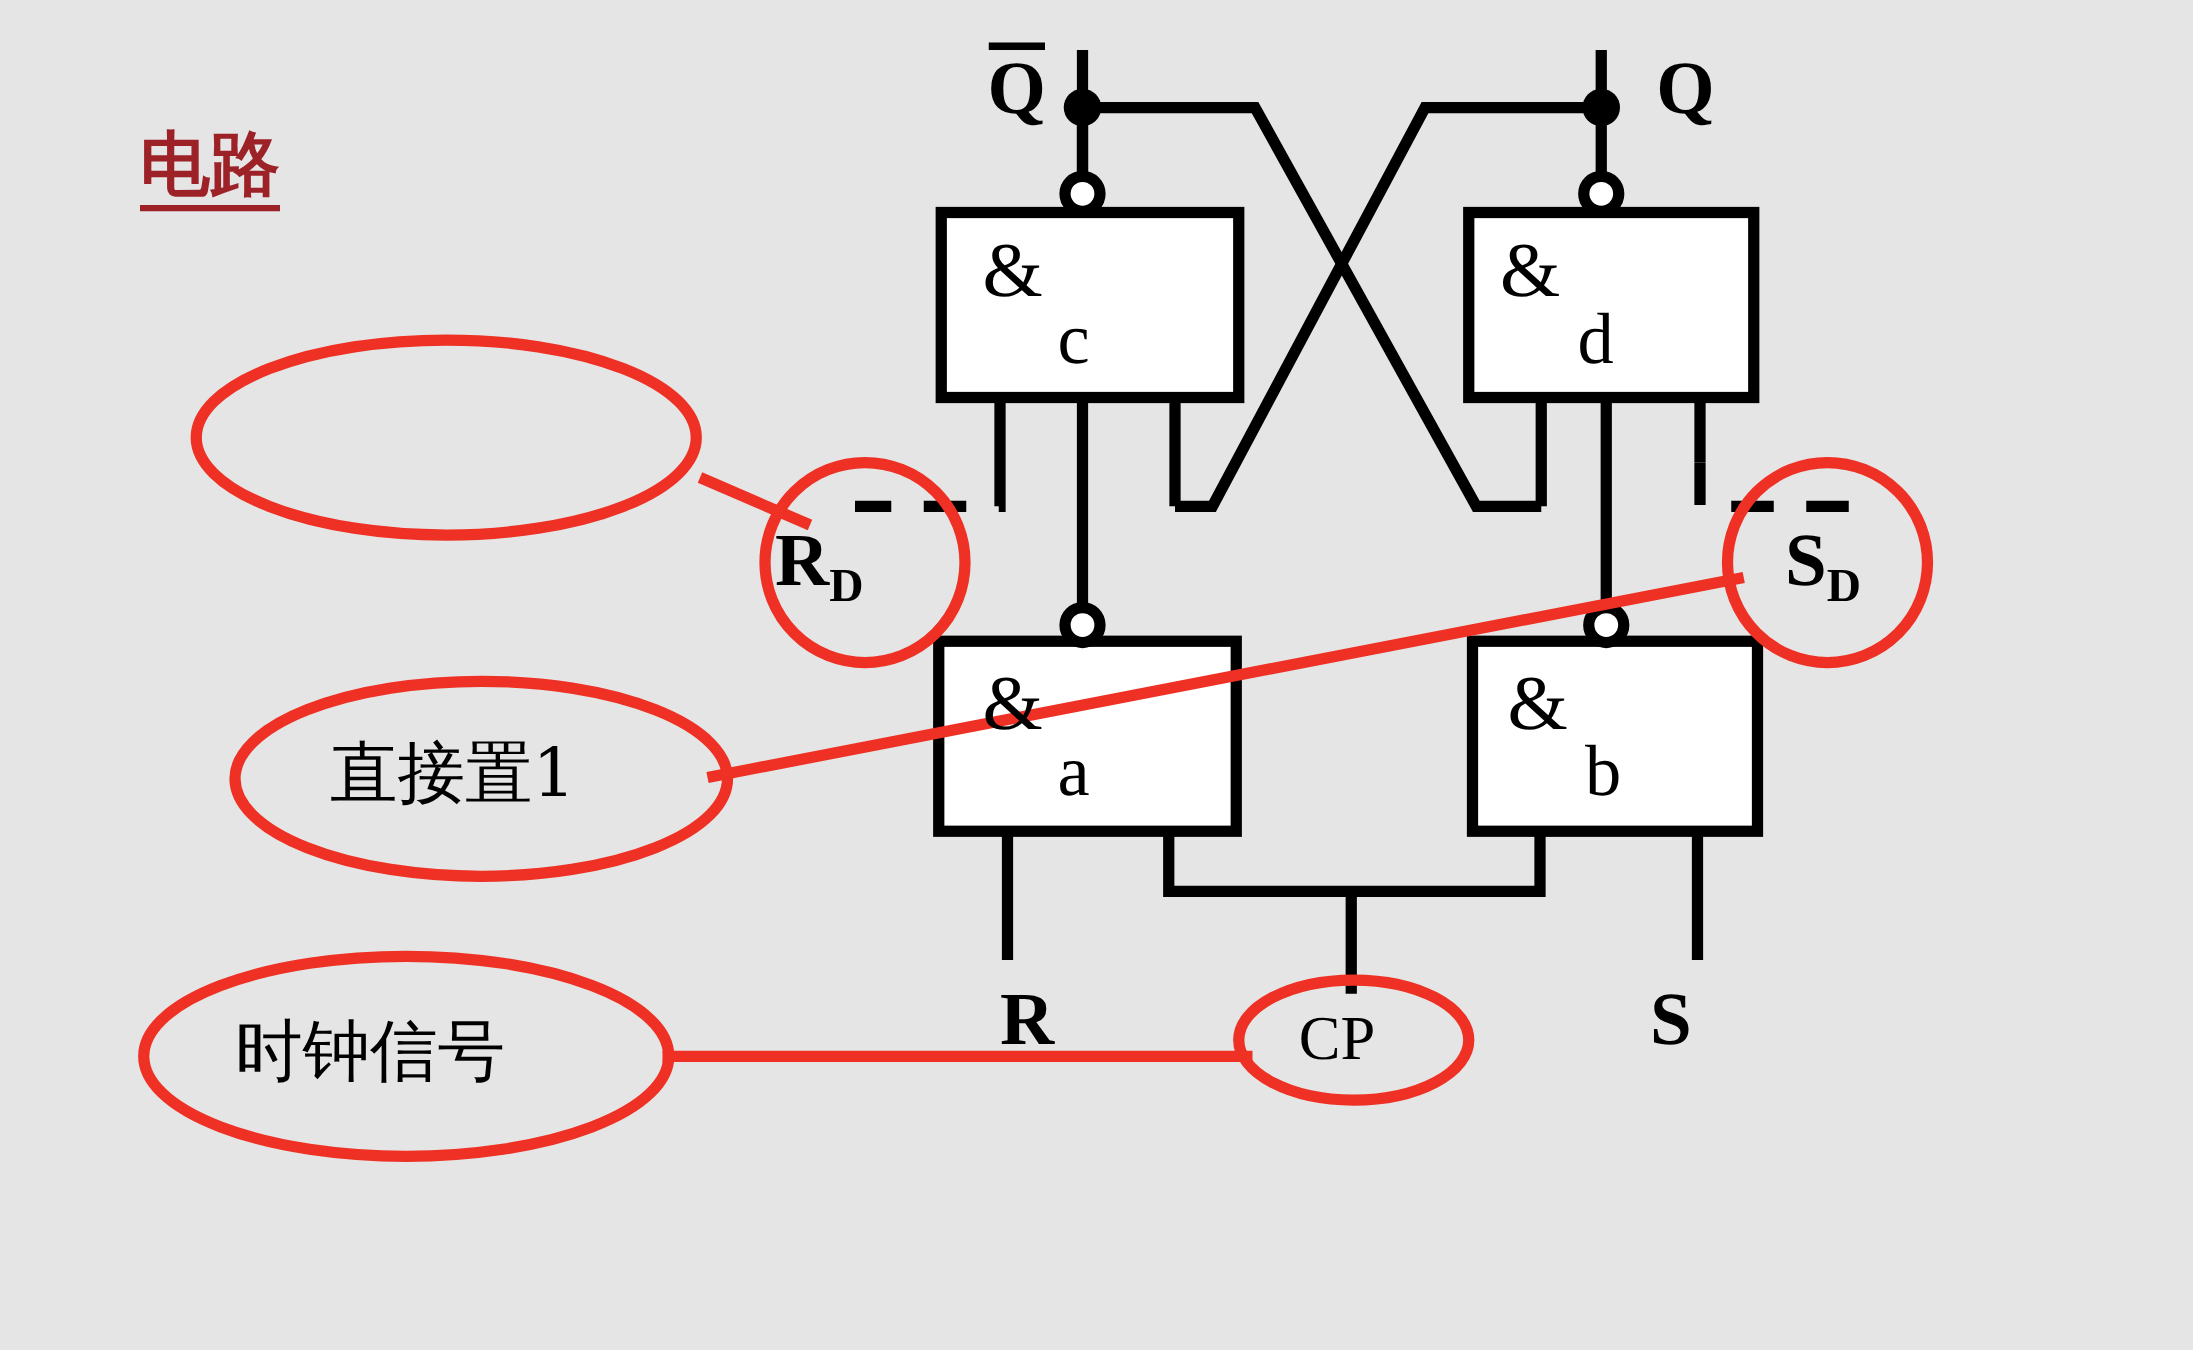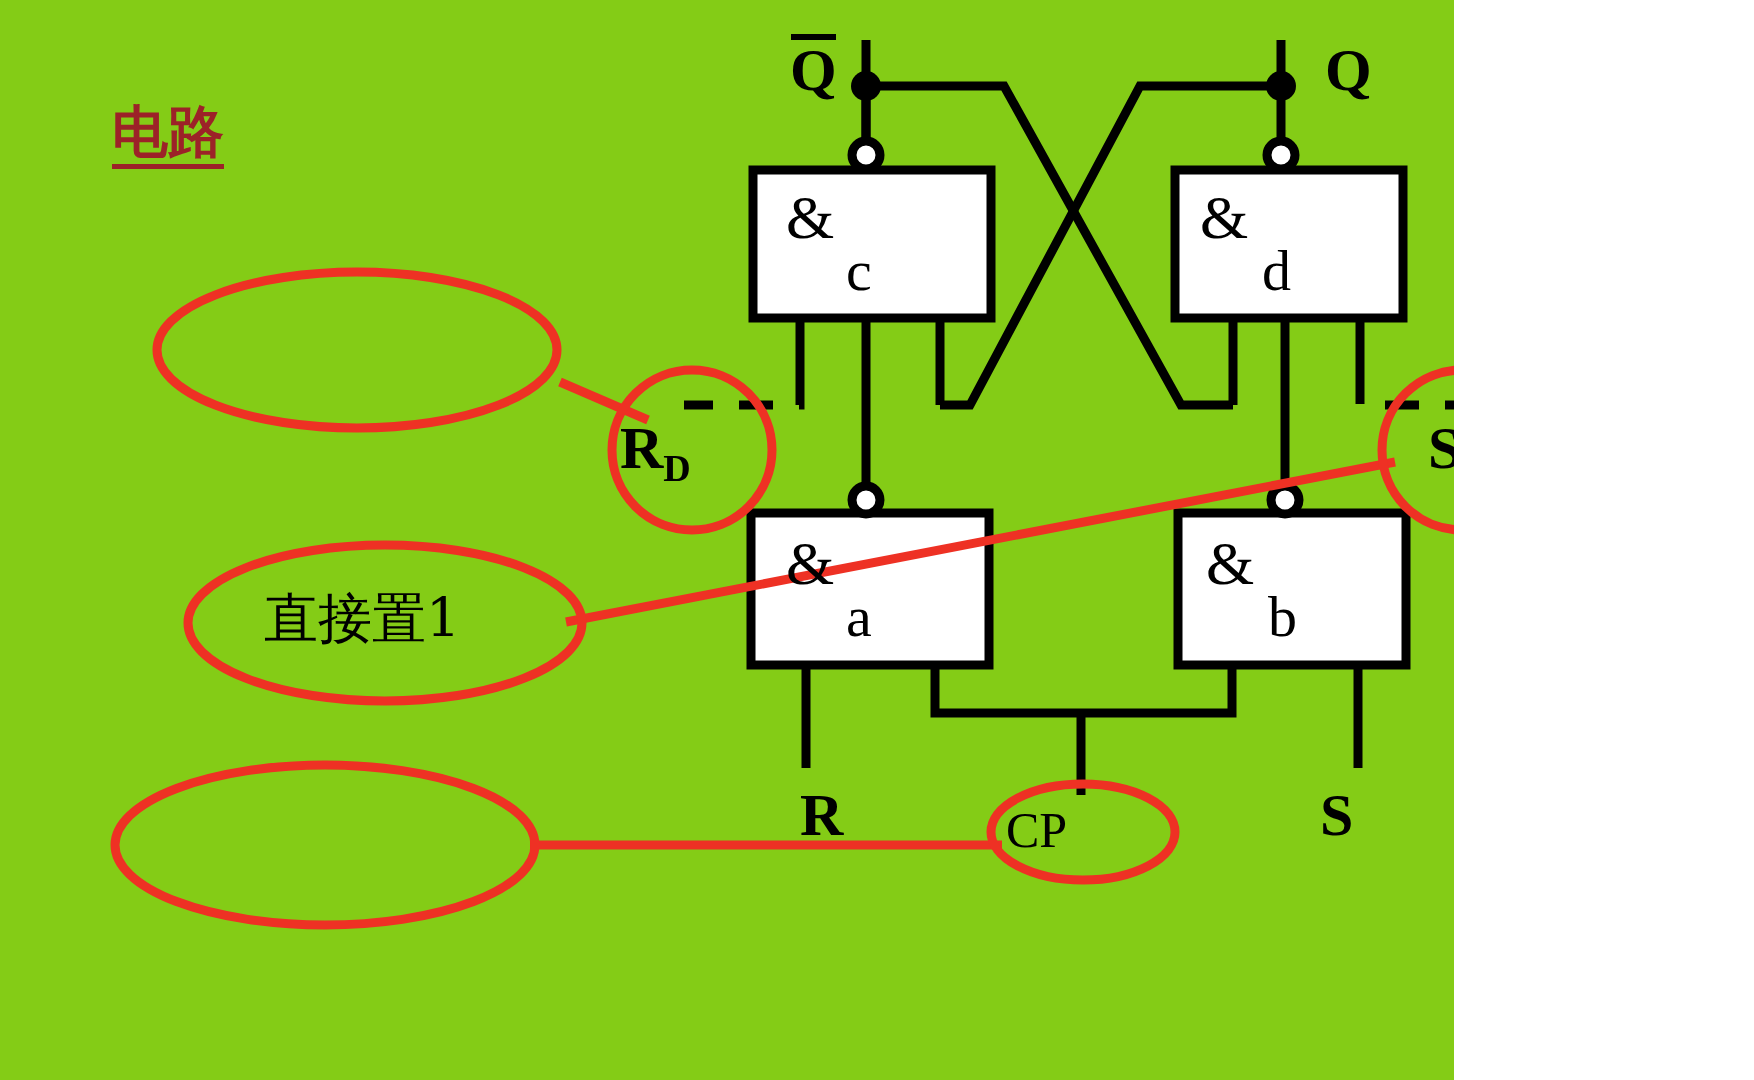--- a/index.html
+++ b/index.html
@@ -5,23 +5,23 @@
   html, body {
     margin: 0;
     padding: 0;
     background: #ffffff;
   }
   body {
     font-family: "Liberation Serif", serif;
   }
   #stage {
     position: relative;
-    width: 1454px;
+    width: 1754px;
     height: 1080px;
-    background: #84cc16;
+    background: #e5e5e5;
     overflow: hidden;
   }
   svg.layer {
     position: absolute;
     left: 0;
     top: 0;
     width: 1754px;
     height: 1080px;
   }
   .lbl {
@@ -158,30 +158,31 @@
       <ellipse cx="325" cy="845" rx="210" ry="80"></ellipse>
       <circle cx="692" cy="450" rx="80" r="80"></circle>
       <circle cx="1462" cy="450" r="80"></circle>
       <ellipse cx="1083" cy="832" rx="92" ry="48"></ellipse>
     </g>
   </svg>
 
   <div class="title" style="left:112px; top:104px;">电路</div>
 
   <div class="lbl cn" style="left:264px; top:592px;">直接置1</div>
+  <div class="lbl cn" style="left:188px; top:814px;">时钟信号</div>
 
   <div class="lbl sig" style="left:620px; top:418px;">
     <span>R</span><span class="sig-sub">D</span>
   </div>
 
   <div class="lbl sig" style="left:1428px; top:418px;">
     <span>S</span><span class="sig-sub">D</span>
   </div>
 
-  <div class="lbl cp-lbl" style="left:1006px; top:805px;">CP</div>
+  <div class="lbl cp-lbl" style="left:1039px; top:805px;">CP</div>
 
   <div class="lbl sig" style="left:790px; top:40px;">
     <span class="qbar-wrap">Q</span>
   </div>
 
   <div class="lbl sig" style="left:1325px; top:40px;">Q</div>
 
   <div class="lbl gate-amp" style="left:786px; top:186px;">&amp;</div>
   <div class="lbl gate-id" style="left:846px; top:242px;">c</div>
 

